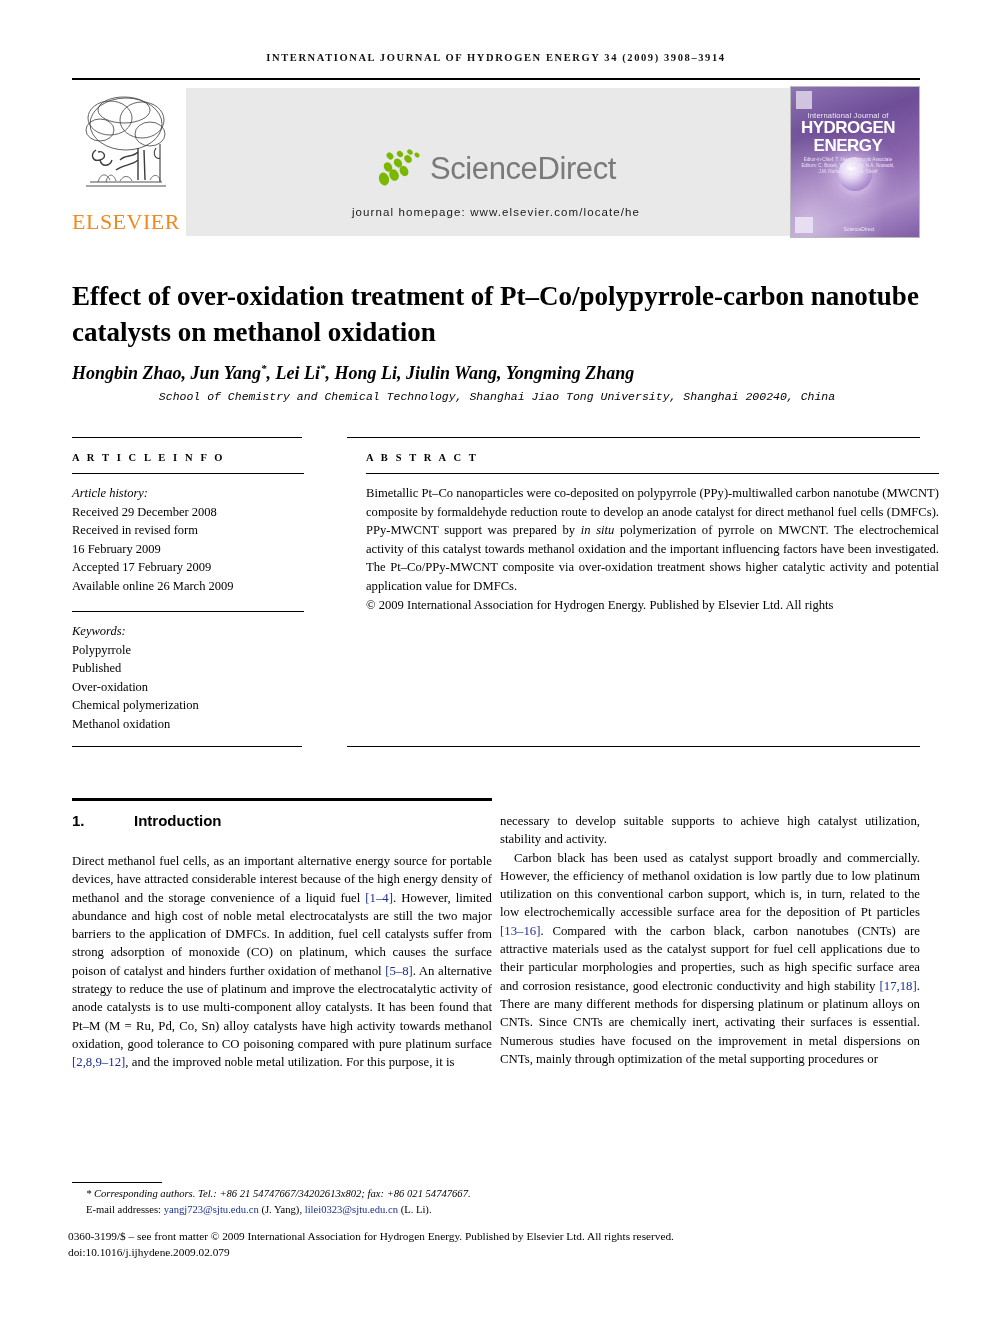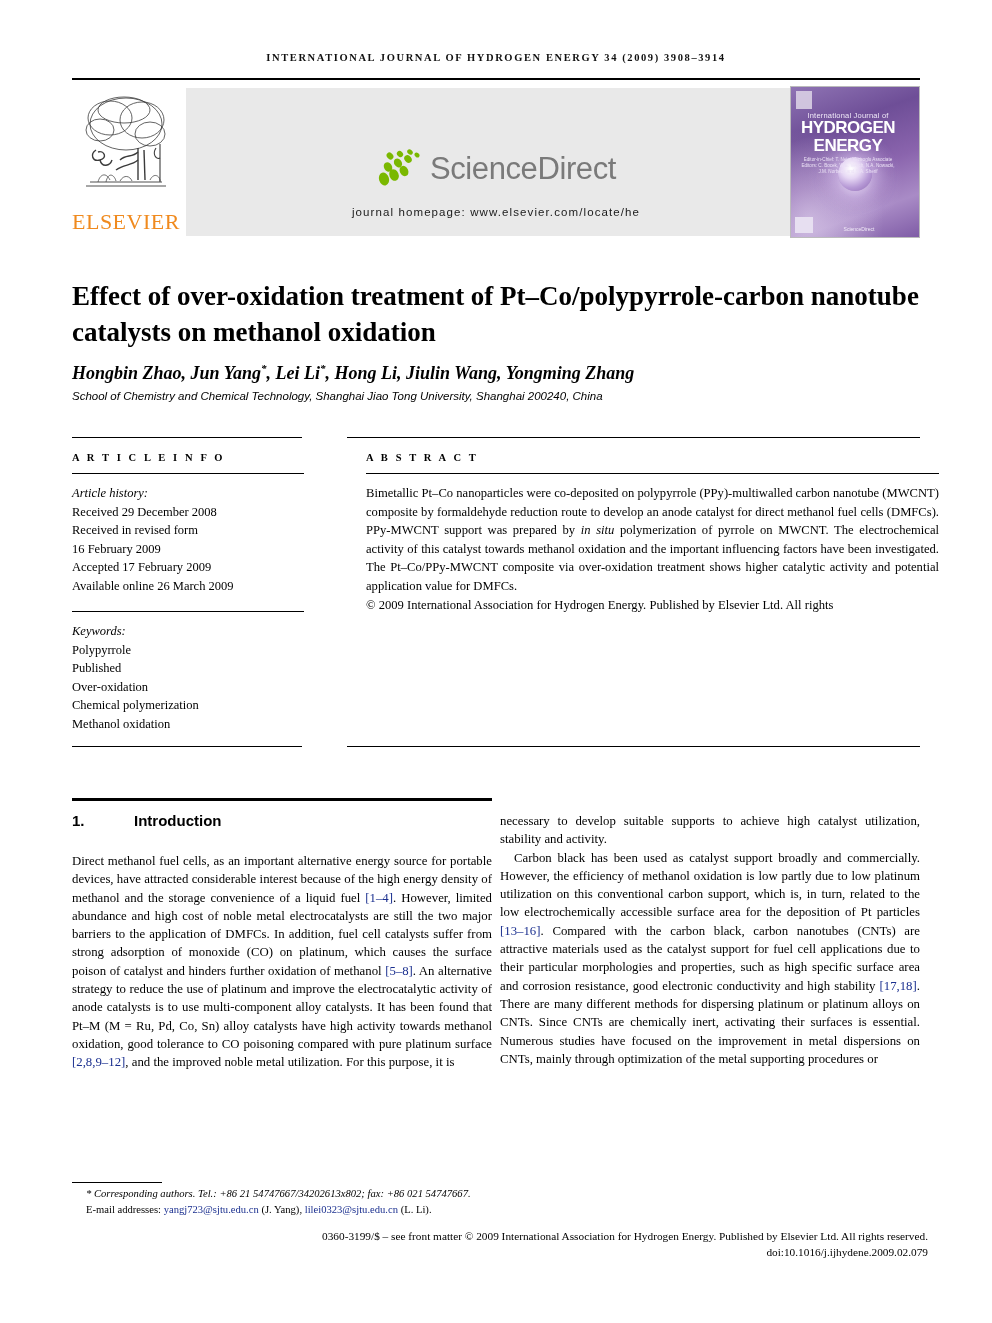--- a/index.html
+++ b/index.html
@@ -210,24 +210,25 @@
     font-style: italic;
     font-weight: bold;
     font-size: 18px;
     color: #000;
   }
   .authors sup { font-size: 11px; vertical-align: super; }
   .affiliation {
     position: absolute;
     left: 72px; top: 390px;
     width: 850px;
-    font-family: Liberation Sans, sans-serif;
+    font-family: Liberation Mono, monospace;
     font-style: italic;
     font-size: 11.5px;
     color: #000;
+    text-align: center;
   }
 
   
   .rule-info-top {
     position: absolute;
     left: 72px; top: 437px;
     width: 230px; height: 1px; background: #000;
   }
   .rule-abs-top {
     position: absolute;
@@ -346,21 +347,20 @@
   .footnotes .corr { font-style: italic; }
   .fn-indent { padding-left: 14px; }
   .mail { color: #1a2f8f; }
   .imprint {
     position: absolute;
     left: 68px; top: 1228px;
     width: 860px;
     font-family: "Liberation Serif", serif;
     font-size: 11.3px;
     line-height: 16px;
-    text-align: right;
   }
 </style>
 </head>
 <body>
 
 <div class="page">
 
   <div class="running-head">INTERNATIONAL JOURNAL OF HYDROGEN ENERGY 34 (2009) 3908–3914</div>
   <div class="rule-top"></div>
 

